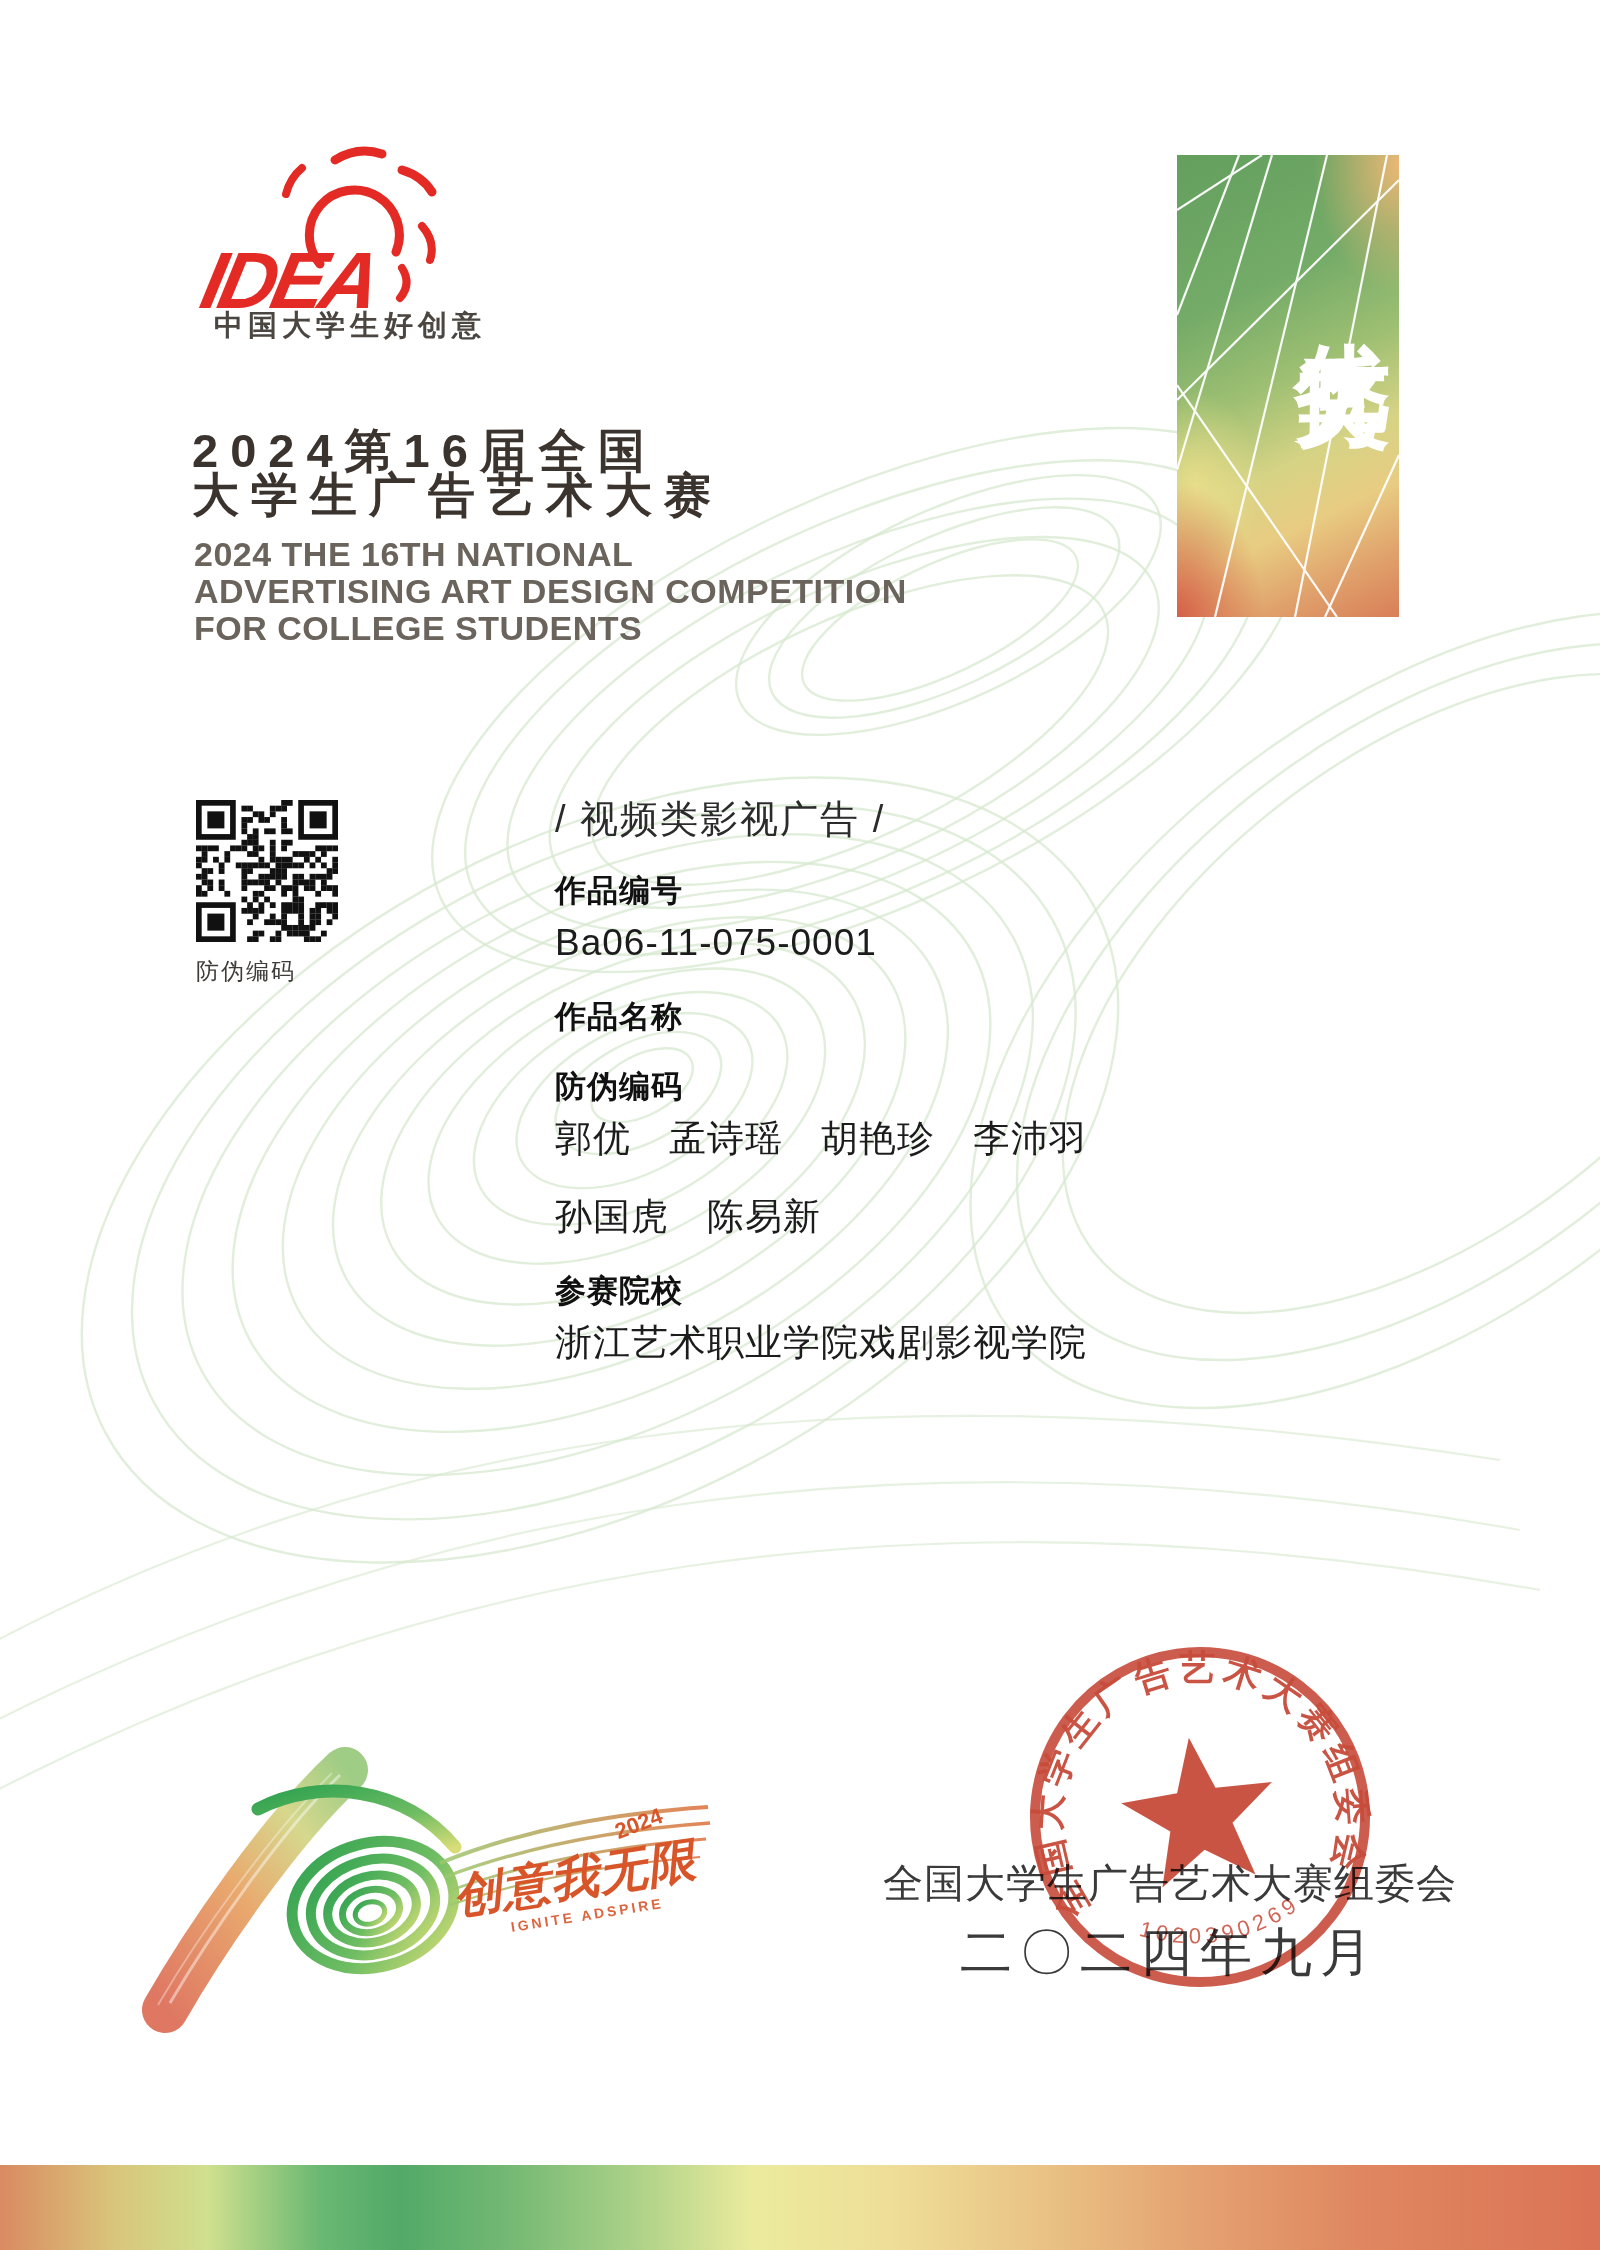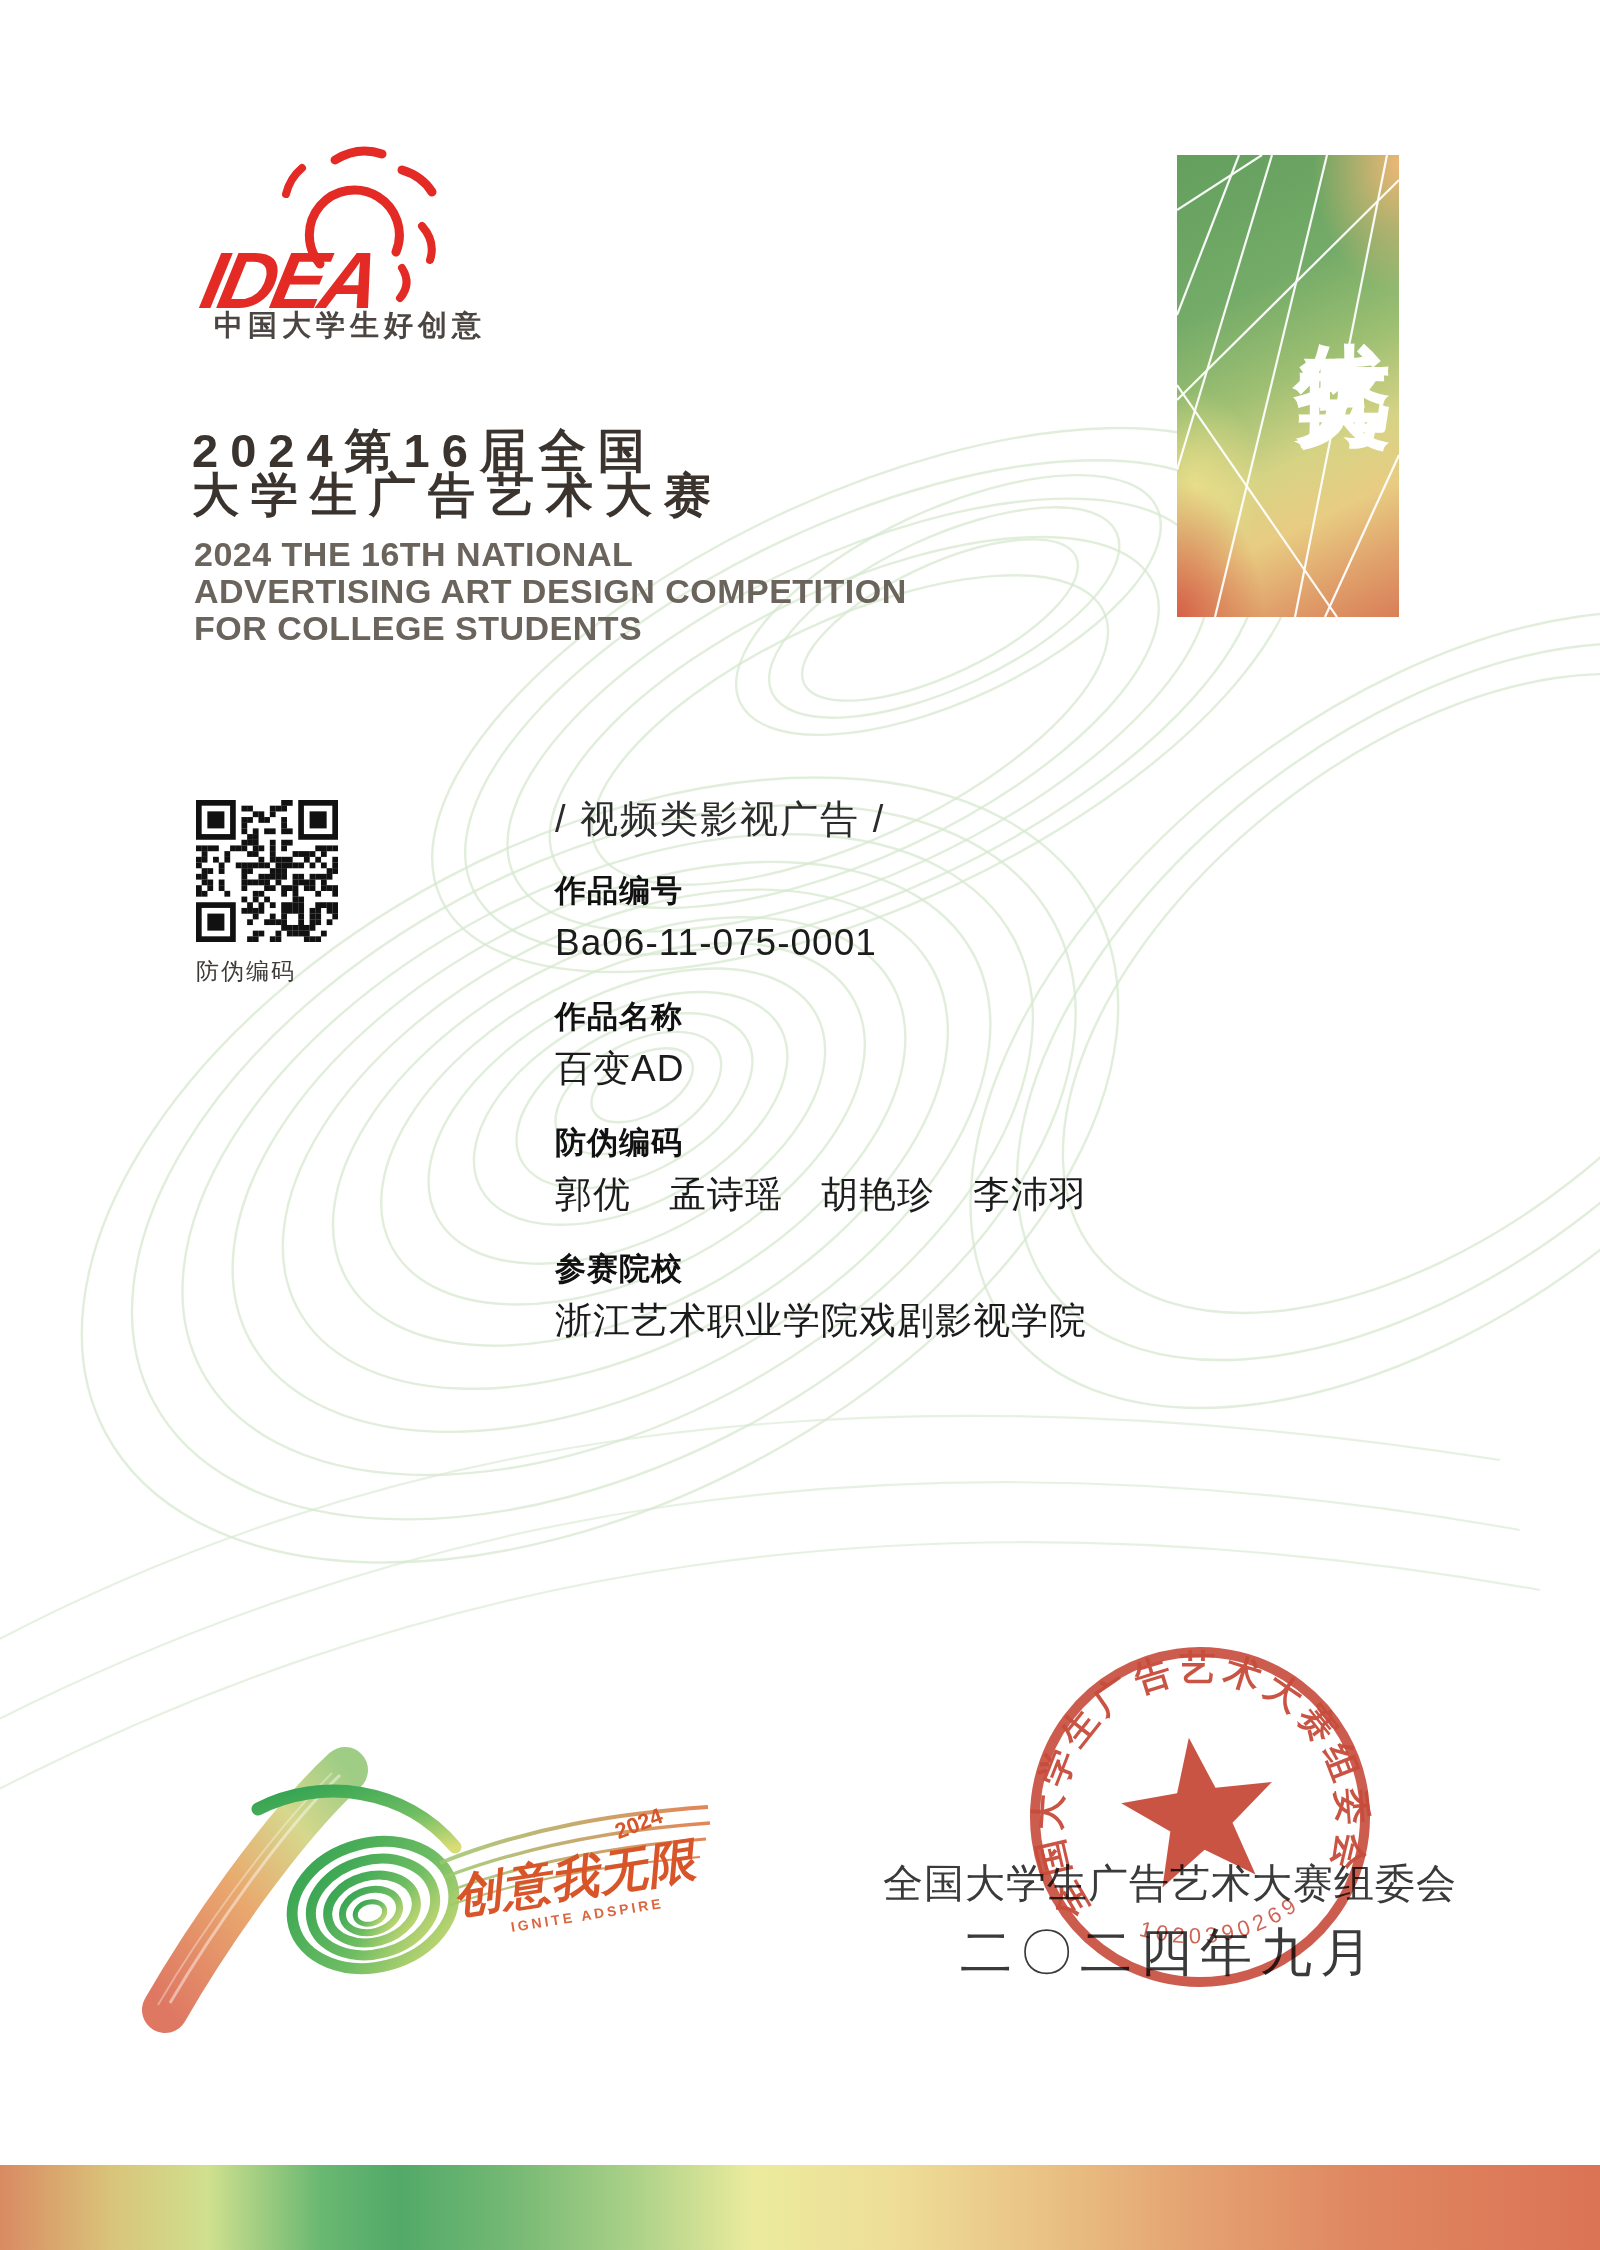--- a/index.html
+++ b/index.html
@@ -338,27 +338,27 @@
   </div>
 
   <div class="abs info">
     <div class="category">/ 视频类影视广告 /</div>
     <div class="field">
       <div class="flabel">作品编号</div>
       <div class="fvalue">Ba06-11-075-0001</div>
     </div>
     <div class="field">
       <div class="flabel">作品名称</div>
-      <div class="fvalue">百变AD</div>
     </div>
     <div class="field">
       <div class="flabel">防伪编码</div>
       <div class="fvalue">郭优　孟诗瑶　胡艳珍　李沛羽</div>
     </div>
     <div class="field">
+      <div class="fvalue">孙国虎　陈易新</div>
     </div>
     <div class="field">
       <div class="flabel">参赛院校</div>
       <div class="fvalue">浙江艺术职业学院戏剧影视学院</div>
     </div>
   </div>
 
   <svg class="abs" style="left:110px;top:1735px;" width="640" height="310" viewBox="0 0 640 310">
     <defs>
       <linearGradient id="g1" x1="0" y1="1" x2="1" y2="0">

